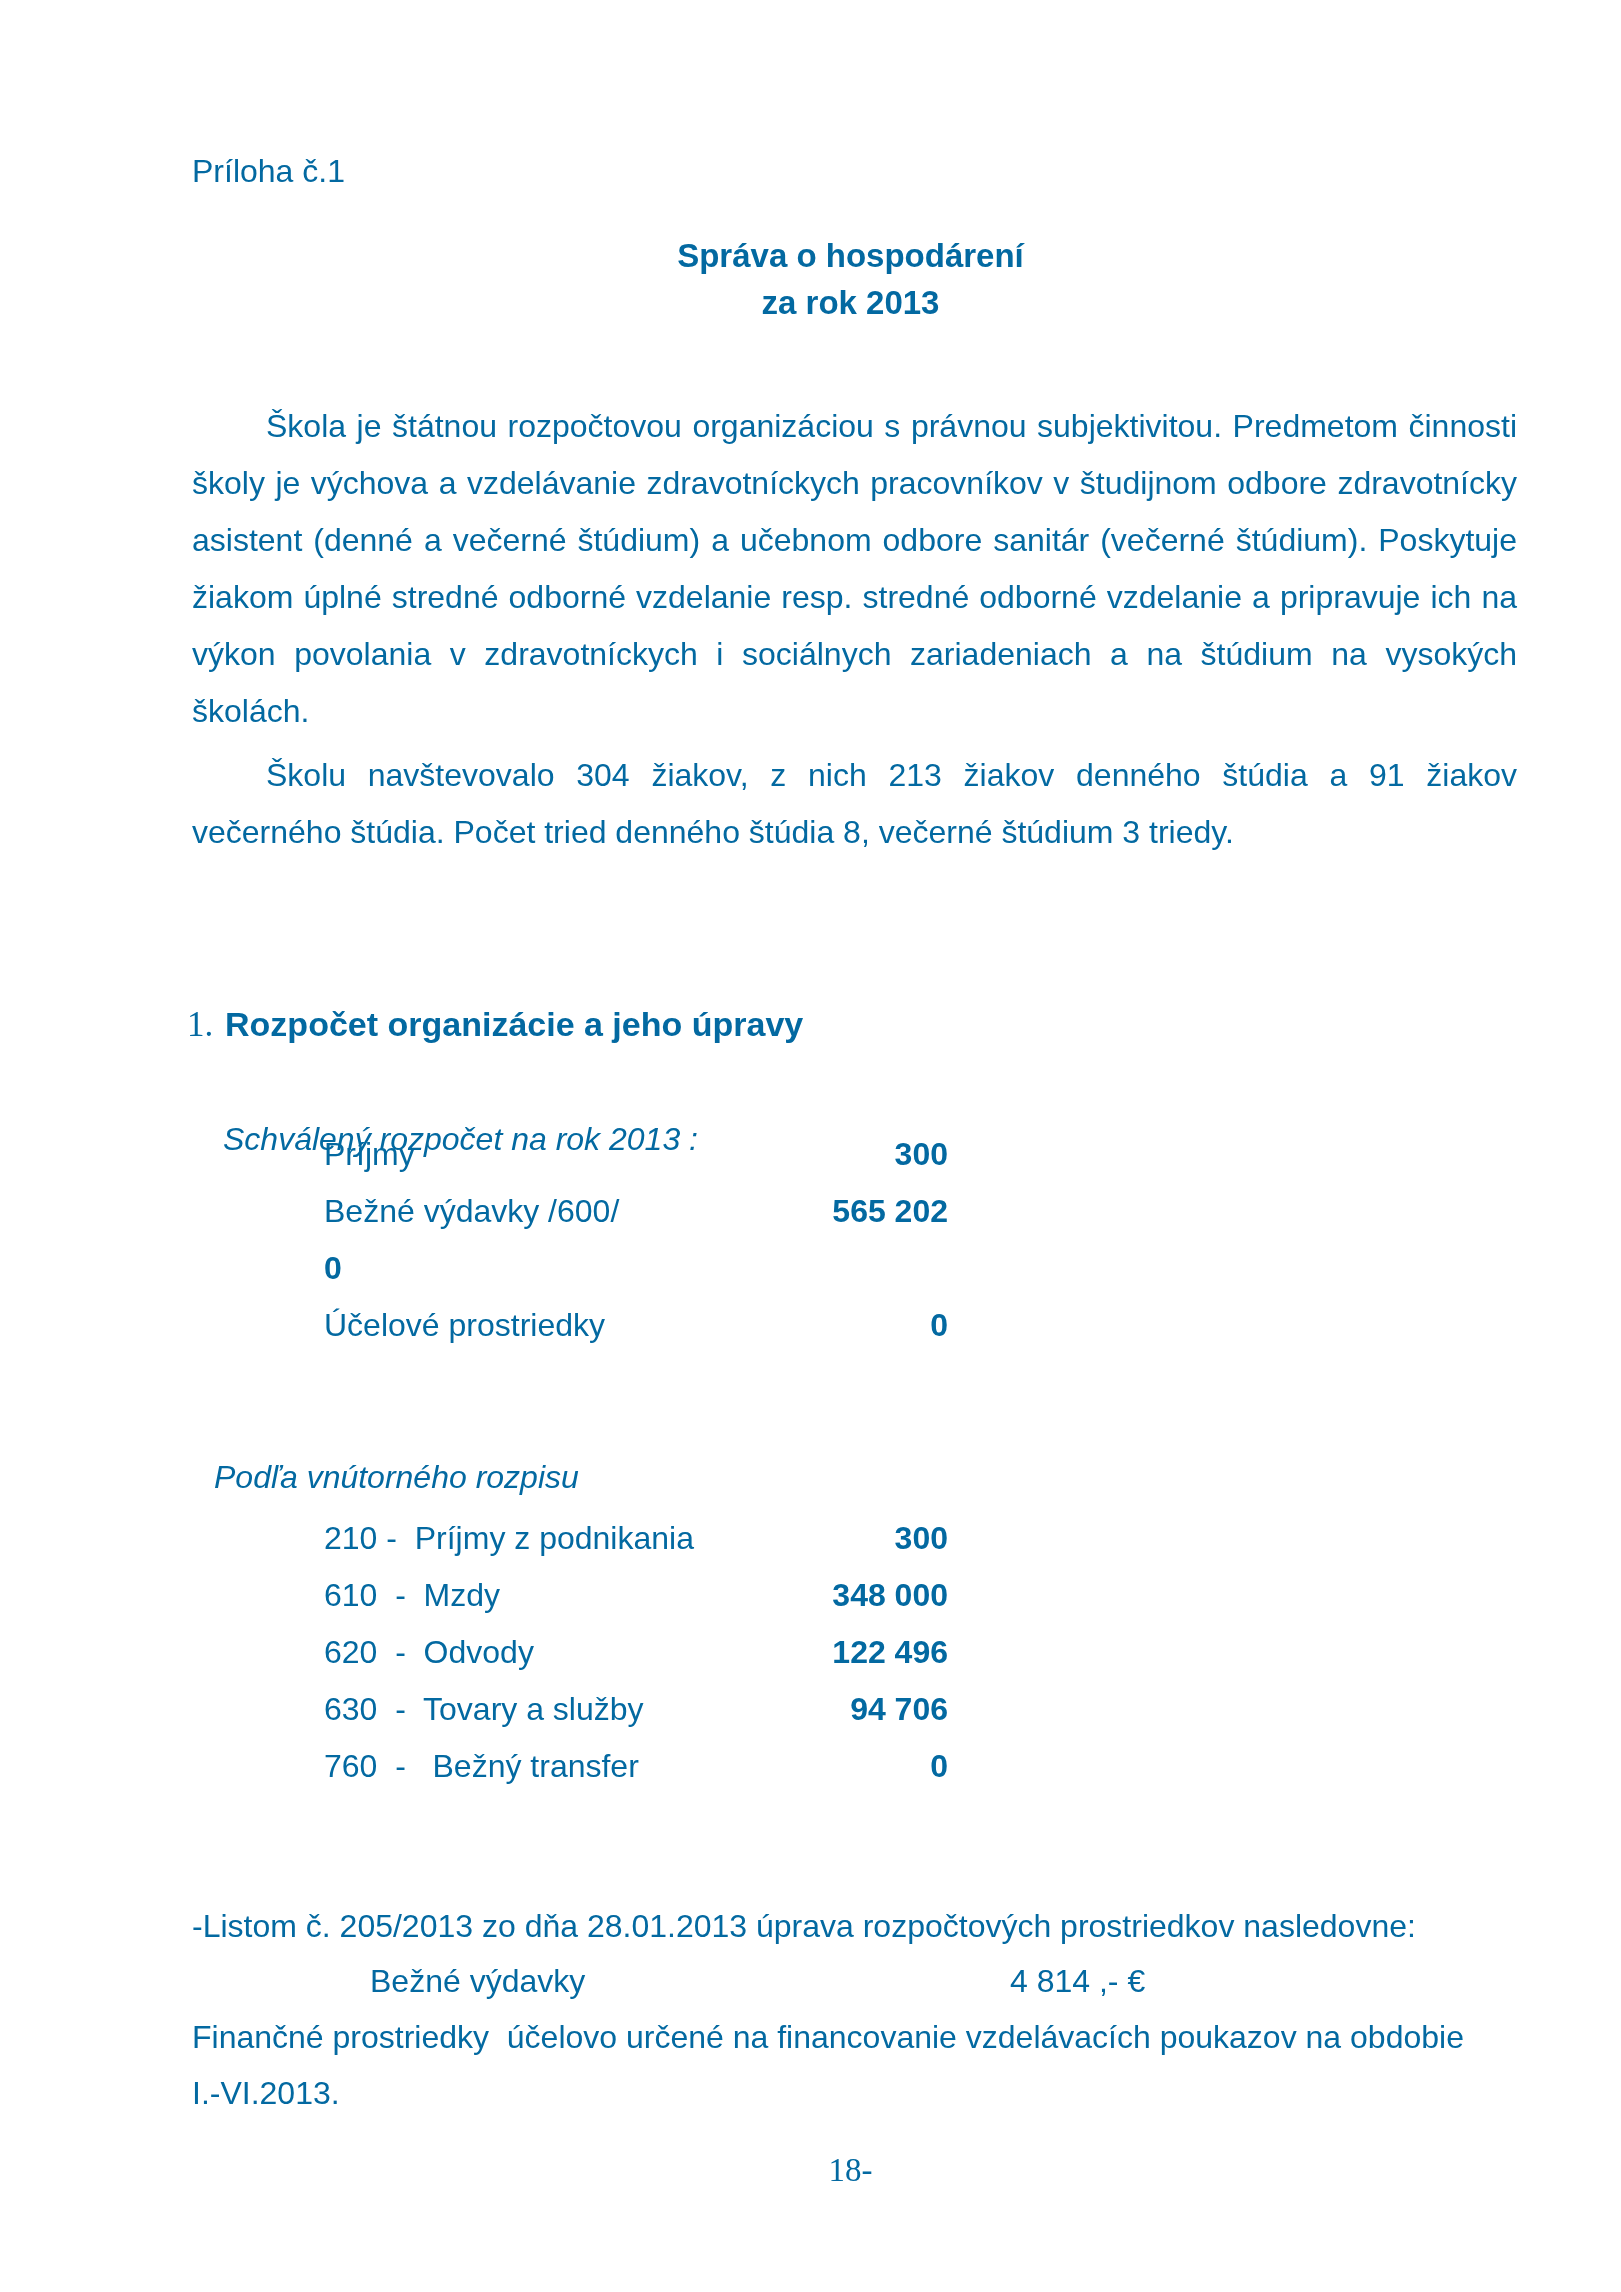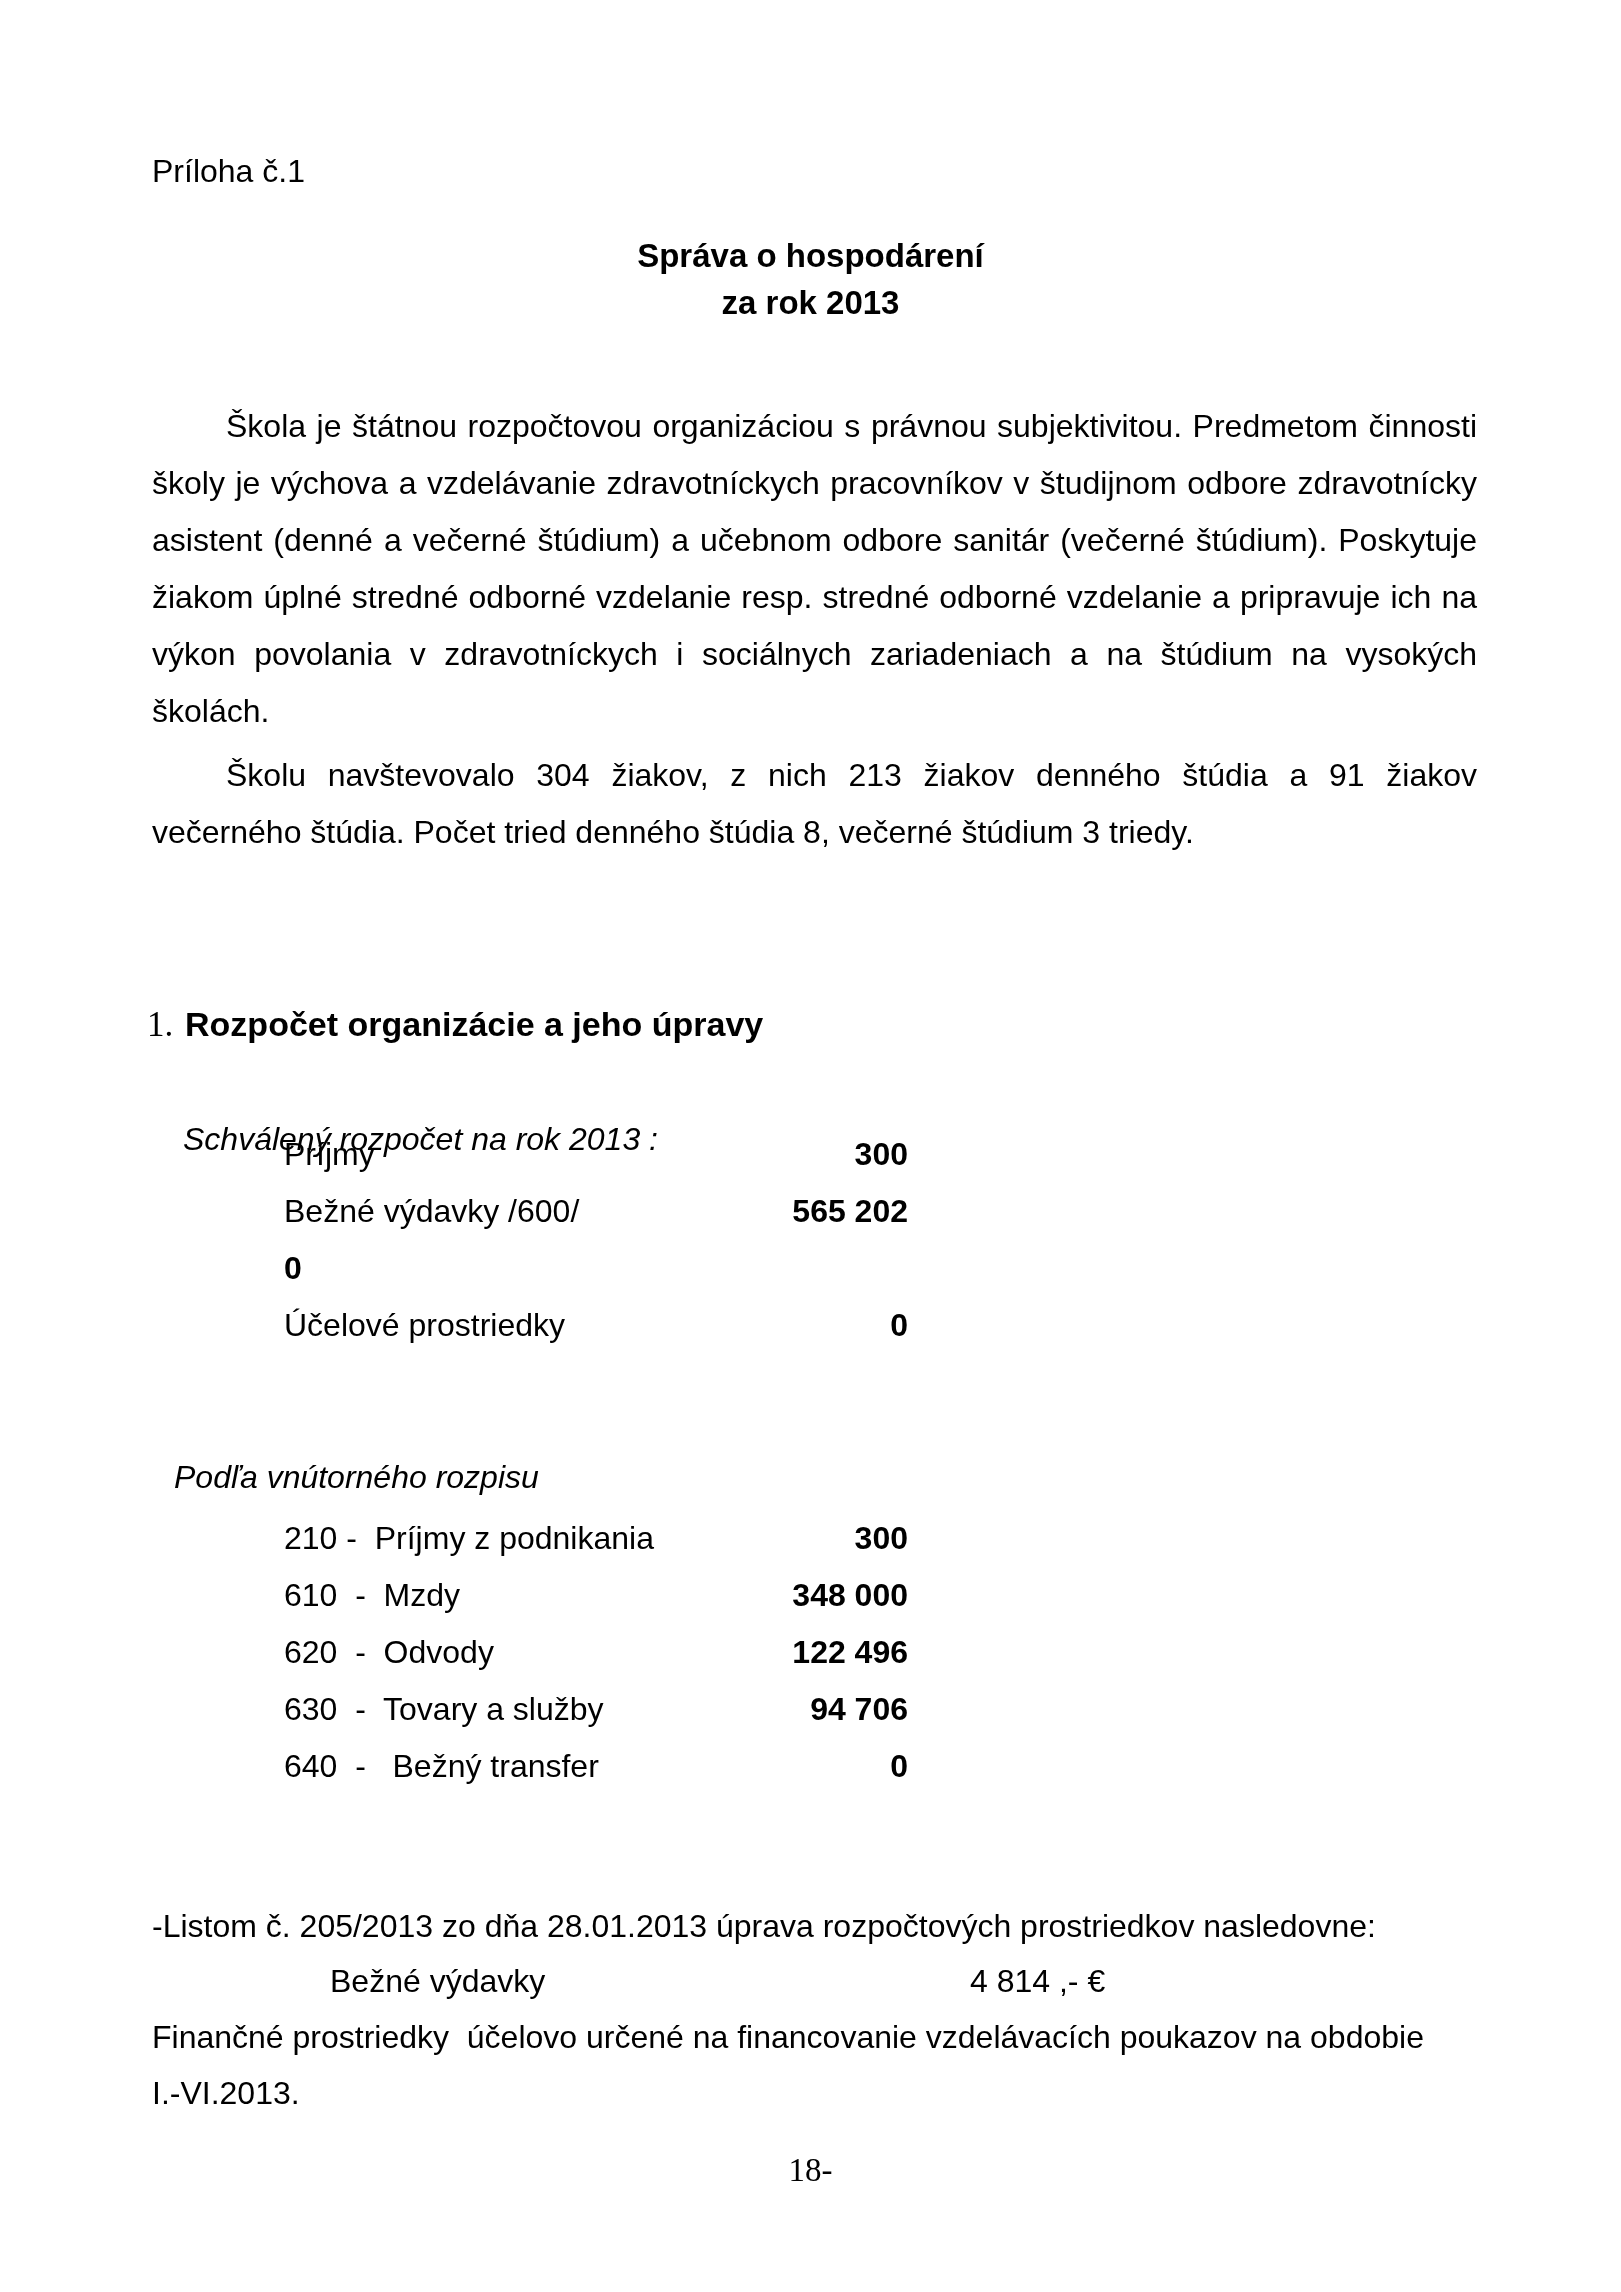--- a/index.html
+++ b/index.html
@@ -5,24 +5,25 @@
   html, body {
     margin: 0;
     padding: 0;
     background: #ffffff;
   }
   .page {
     position: relative;
     width: 1489px;
     height: 2293px;
     background: #ffffff;
-    color: #000000;
+    color: #0369a1;
     font-family: "Liberation Sans", "DejaVu Sans", sans-serif;
     font-size: 32px;
     overflow: hidden;
+    margin-left: 40px;
   }
   .abs { position: absolute; }
 
   .attachment-label {
     left: 152px; top: 143px;
     line-height: 57px;
   }
 
   .doc-title {
     left: 0; top: 232px; width: 1621px;
@@ -151,21 +152,21 @@
     </div>
     <div class="budget-row">
       <span class="label">620  -  Odvody</span>
       <span class="value">122 496</span>
     </div>
     <div class="budget-row">
       <span class="label">630  -  Tovary a služby</span>
       <span class="value">94 706</span>
     </div>
     <div class="budget-row">
-      <span class="label">640  -   Bežný transfer</span>
+      <span class="label">760  -   Bežný transfer</span>
       <span class="value">0</span>
     </div>
   </div>
 
   <div class="abs adjustment-note">-Listom č. 205/2013 zo dňa 28.01.2013 úprava rozpočtových prostriedkov nasledovne:</div>
 
   <div class="abs adjustment-row-label">Bežné výdavky</div>
   <div class="abs adjustment-row-value">4 814 ,- €</div>
 
   <div class="abs footer-note-1">Finančné prostriedky  účelovo určené na financovanie vzdelávacích poukazov na obdobie</div>

